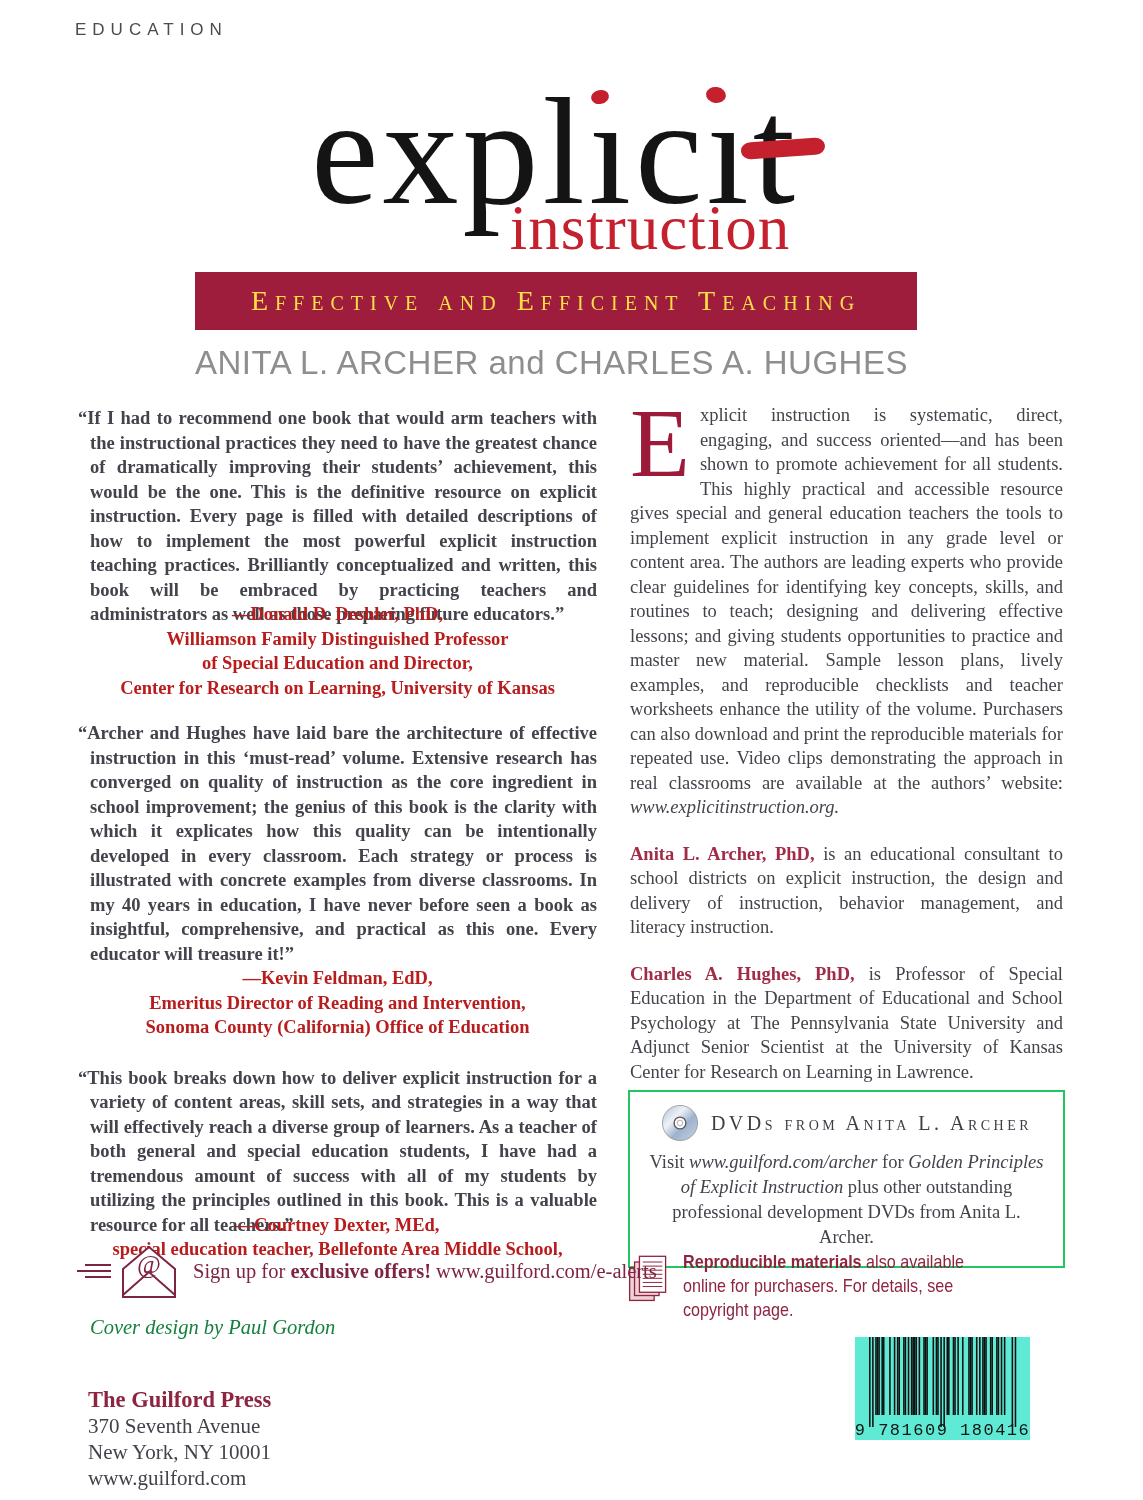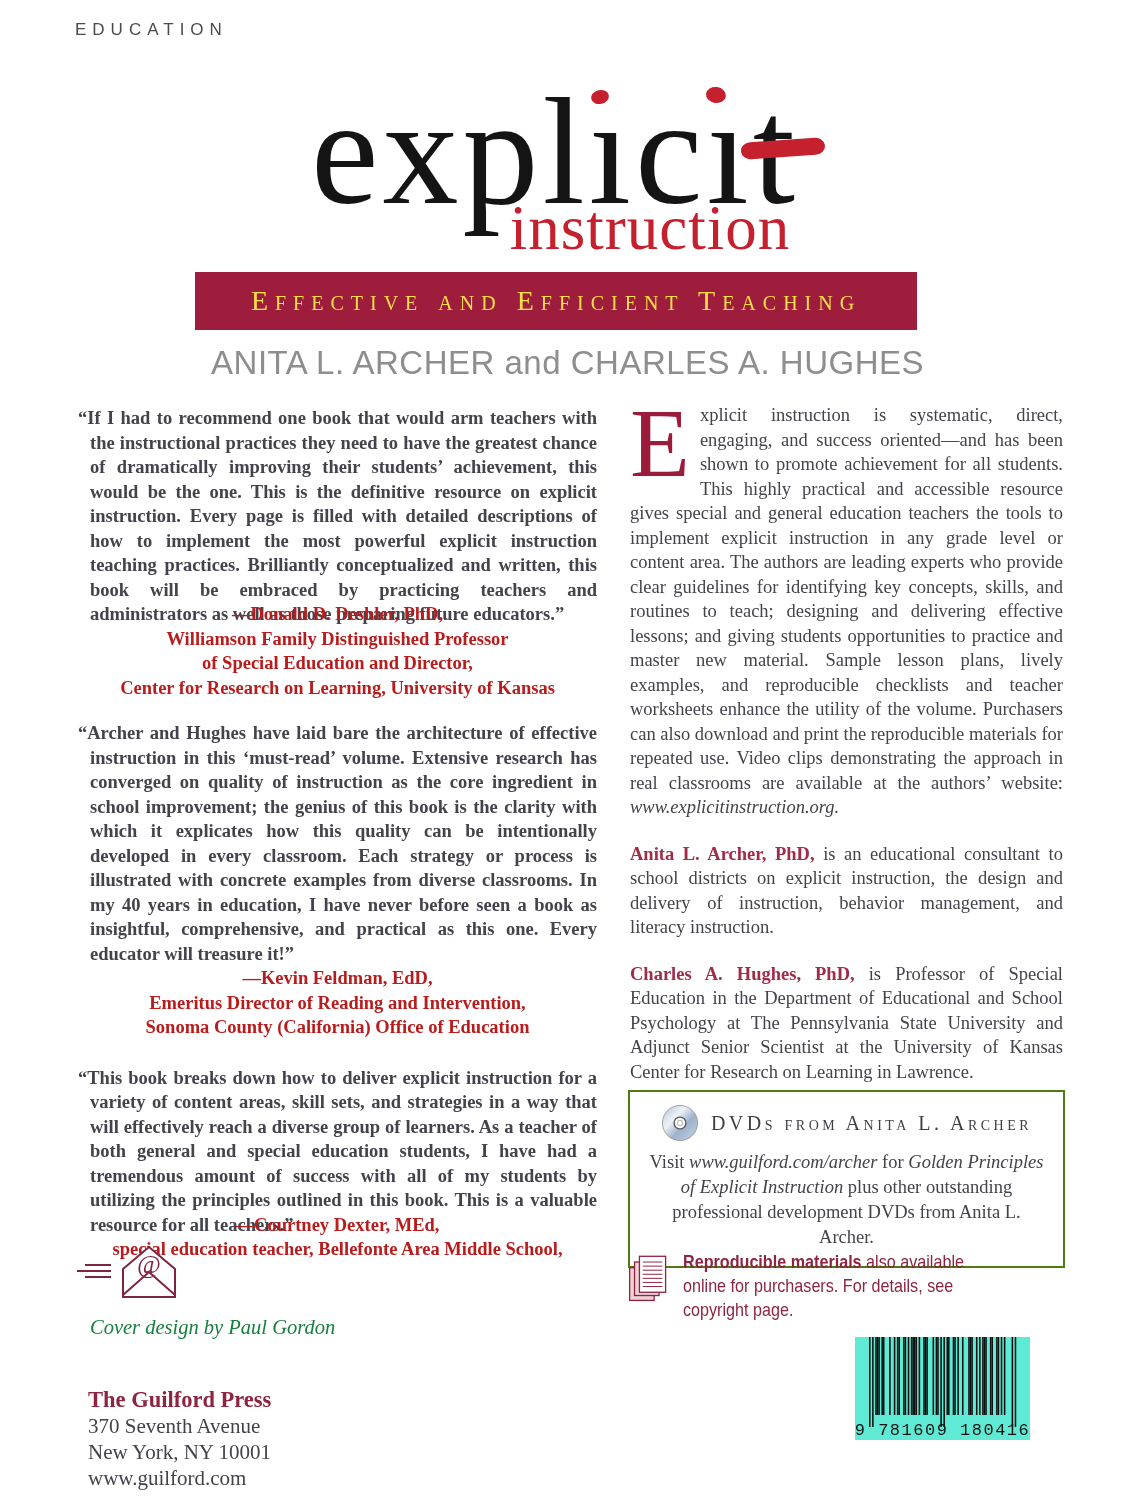--- a/index.html
+++ b/index.html
@@ -20,41 +20,41 @@
   .logo-i.second::after{left:0;top:11px;width:20px;height:16px;transform:rotate(8deg);}
   .t-stroke{position:absolute;right:-26px;top:64px;width:84px;height:17px;background:#c5202e;
             border-radius:10px/8px;transform:rotate(-4deg);}
   .logo-word2{position:absolute;left:495px;top:197px;width:310px;text-align:center;
               font-size:63px;line-height:1;color:#c5202e;letter-spacing:1px;}
 
   
   .banner{position:absolute;left:195px;top:272px;width:722px;height:58px;background:#9e1d3d;
           color:#fde047;text-align:center;line-height:58px;font-variant:small-caps;
           font-size:28px;letter-spacing:7px;}
-  .authors{position:absolute;left:202px;top:344px;width:722px;text-align:right;
+  .authors{position:absolute;left:195px;top:344px;width:722px;text-align:left;
            font-family:"Liberation Sans",sans-serif;font-size:33px;color:#8e8e8e;letter-spacing:0.5px;}
 
   
   .col-left{position:absolute;left:78px;top:406px;width:519px;}
   .col-right{position:absolute;left:630px;top:403px;width:433px;}
   .quote{font-size:18.5px;line-height:24.5px;text-align:justify;padding-left:12px;text-indent:-12px;font-weight:bold;}
   .attr{font-weight:bold;color:#b91c1c;font-size:18.5px;line-height:24.5px;text-align:center;}
   .attr.pullup{margin-top:-24.5px;}
   .q2{margin-top:21px;}
   .q3{margin-top:26px;}
 
   .desc{font-size:18.5px;line-height:24.5px;text-align:justify;}
   .dropcap{float:left;color:#9c1b3b;font-size:98px;line-height:74px;margin:3px 10px 0 0;}
   .ital{font-style:italic;}
   .bio{font-size:18.5px;line-height:24.5px;text-align:justify;margin-top:22px;}
   .bio-name{font-weight:bold;color:#a12c48;}
 
   
   .dvd-box{position:absolute;left:628px;top:1090px;width:437px;box-sizing:border-box;
-           border:2px solid #4d7c0f;padding:12px 18px 16px;background:#fff;}
+           border:2px solid #22c55e;padding:12px 18px 16px;background:#fff;}
   .dvd-title-row{display:flex;align-items:center;justify-content:center;gap:12px;}
   .dvd-title{font-variant:small-caps;letter-spacing:3.5px;font-size:20px;color:#3e3e46;}
   .dvd-body{margin-top:8px;text-align:center;font-size:18.5px;line-height:25px;color:#43434c;}
 
   
   .repro{position:absolute;left:628px;top:1250px;width:437px;display:flex;gap:12px;align-items:flex-start;}
   .repro-text{font-family:"Liberation Sans",sans-serif;font-size:19px;line-height:24px;
               color:#8d2440;width:450px;transform:scaleX(0.85);transform-origin:0 0;}
   .repro-bold{font-weight:bold;}
 
@@ -229,20 +229,23 @@
         <line x1="10" y1="22" x2="36" y2="22"></line>
         <line x1="2" y1="28" x2="36" y2="28"></line>
         <line x1="10" y1="34" x2="36" y2="34"></line>
       </g>
       <g transform="translate(46,2)" stroke="#7e2443" stroke-width="2" fill="#ffffff">
         <path d="M2,24 L28,2 L54,24 L54,52 L2,52 Z"></path>
         <path d="M2,50 L28,27 L54,50" fill="none"></path>
       </g>
       <text x="74" y="30" font-size="26" font-family="Liberation Serif, serif" fill="#7e2443" text-anchor="middle">@</text>
     </svg>
+    <div>
+      <span>Sign up for </span><span class="bold">exclusive offers!</span><span> www.guilford.com/e-alerts</span>
+    </div>
   </div>
 
   <div class="cover-design">Cover design by Paul Gordon</div>
 
   <div class="publisher">
     <div class="pub-name">The Guilford Press</div>
     <div>370 Seventh Avenue</div>
     <div>New York, NY 10001</div>
     <div>www.guilford.com</div>
   </div>

